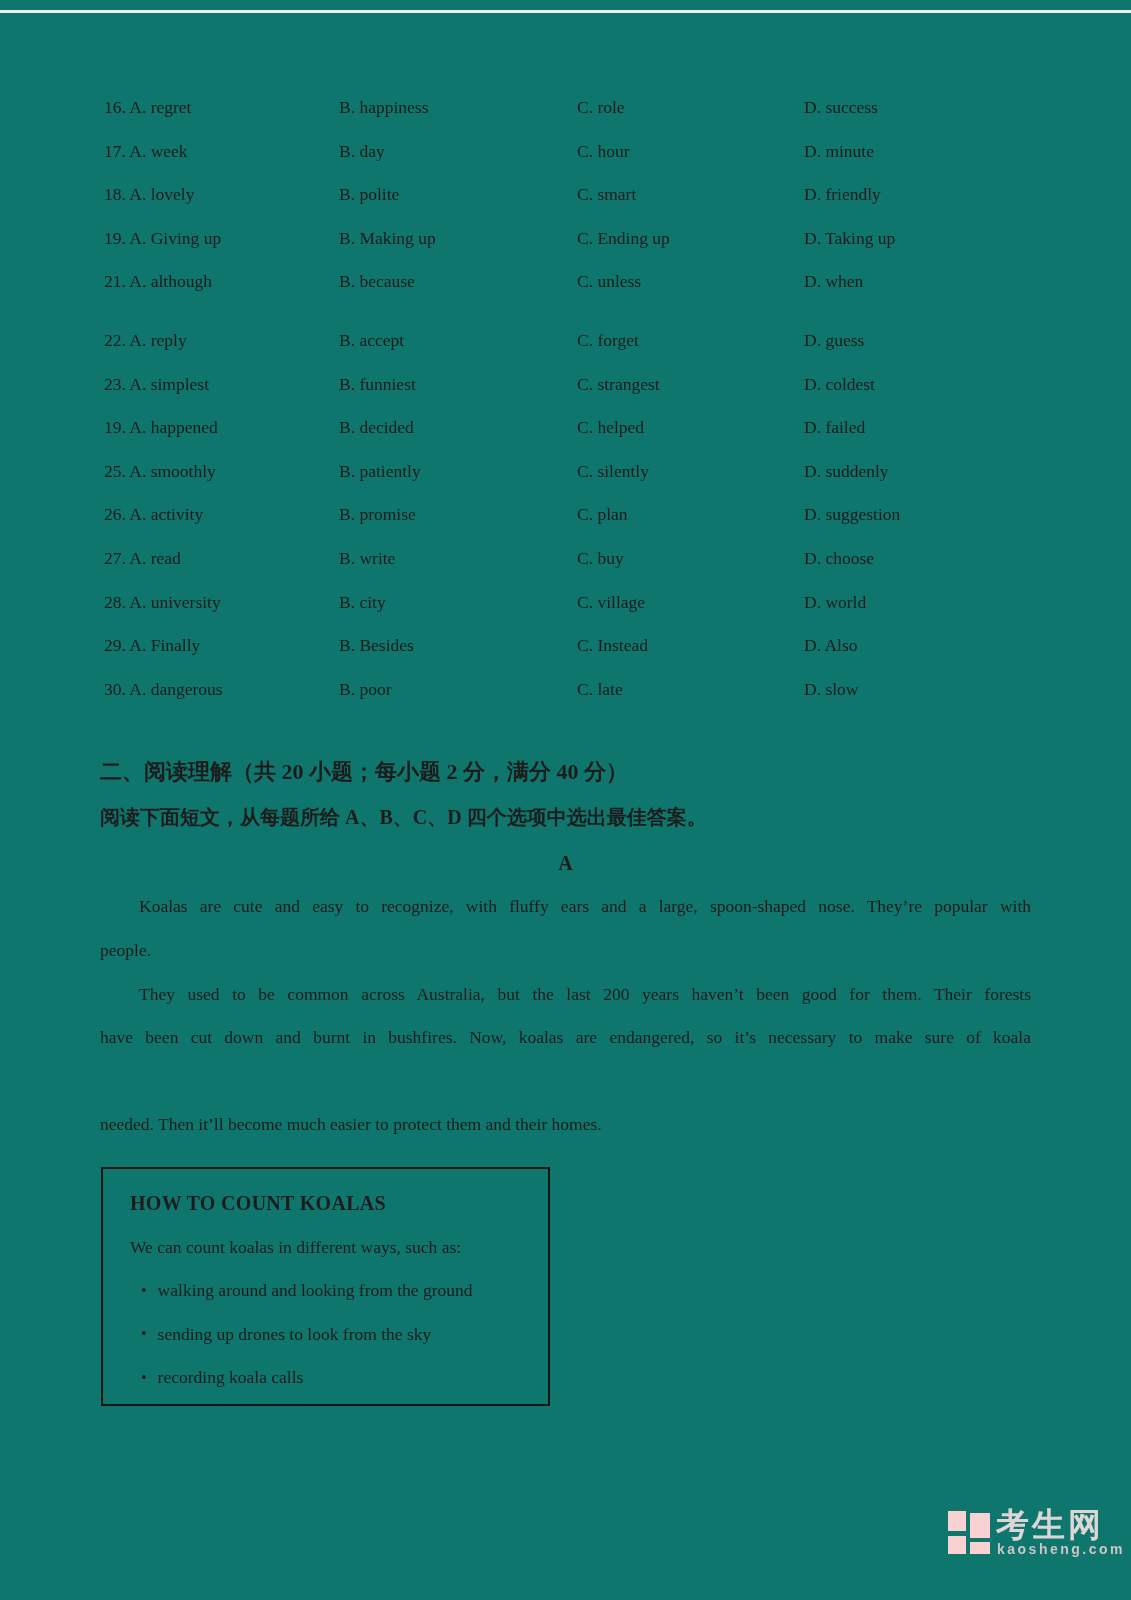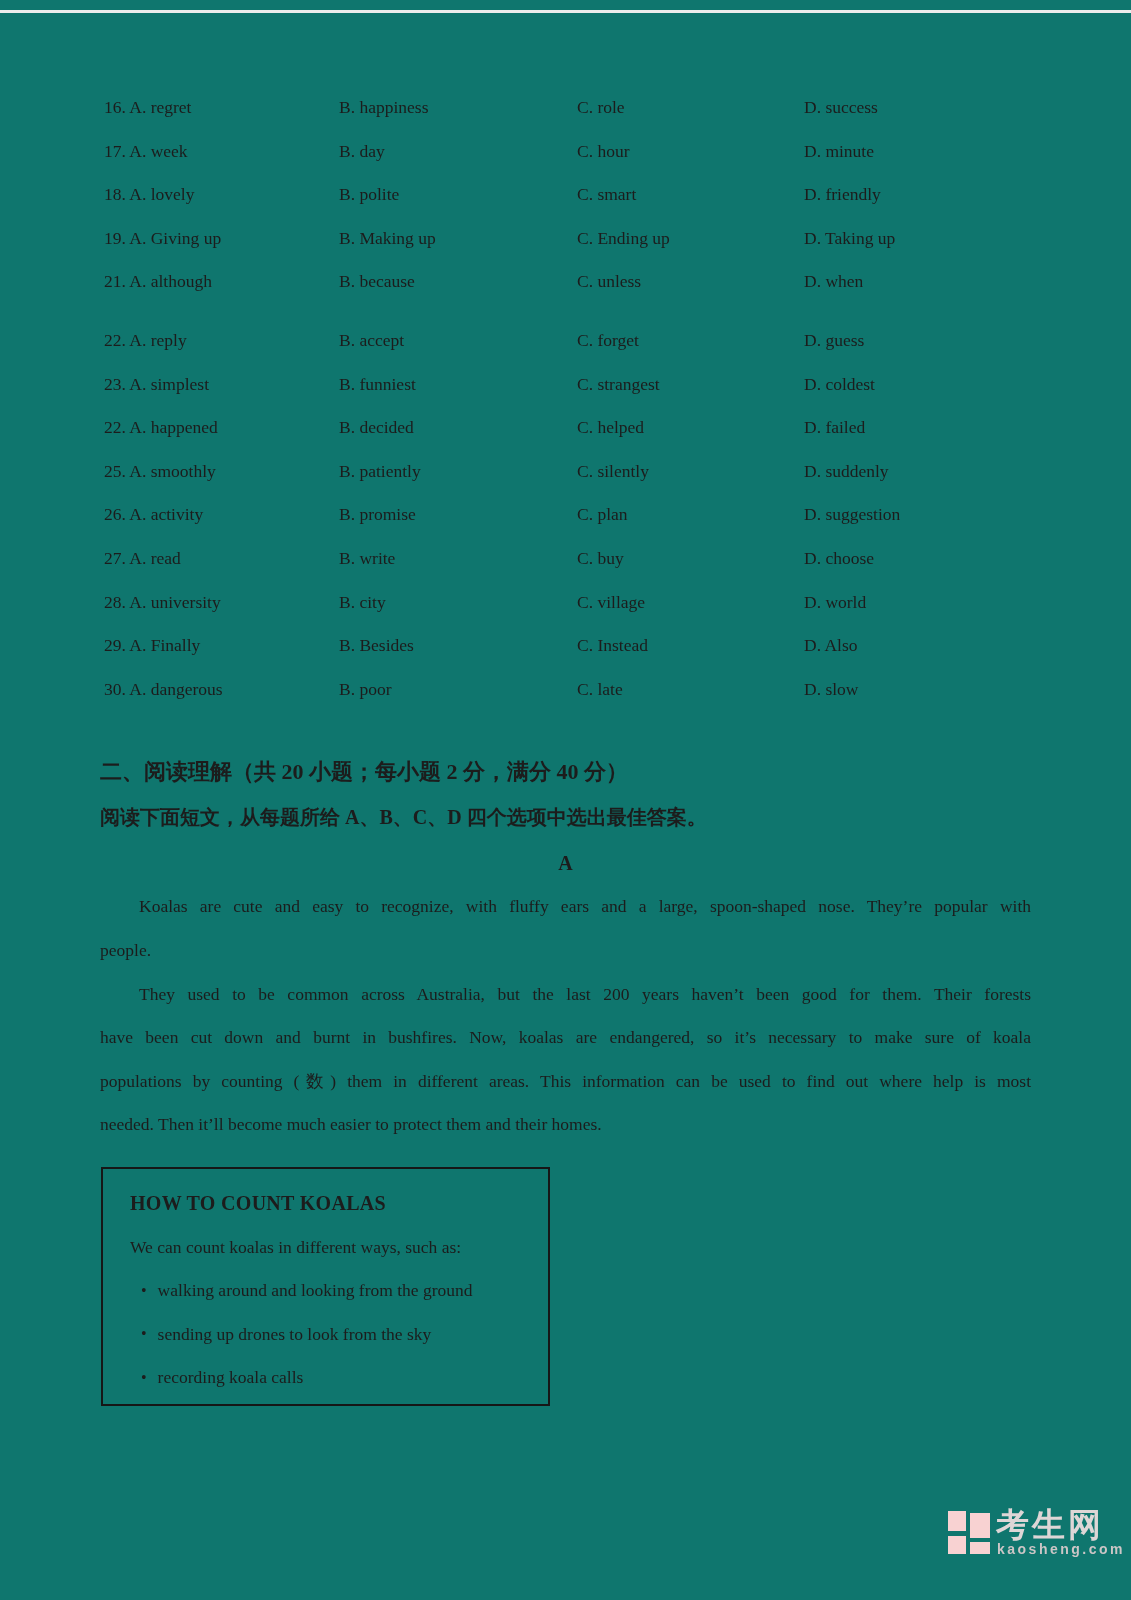--- a/index.html
+++ b/index.html
@@ -97,21 +97,21 @@
       <span class="cell c2">C. forget</span>
       <span class="cell c3">D. guess</span>
     </div>
       <div class="mcq-row">
       <span class="cell c0">23. A. simplest</span>
       <span class="cell c1">B. funniest</span>
       <span class="cell c2">C. strangest</span>
       <span class="cell c3">D. coldest</span>
     </div>
       <div class="mcq-row">
-      <span class="cell c0">22. A. happened</span>
+      <span class="cell c0">19. A. happened</span>
       <span class="cell c1">B. decided</span>
       <span class="cell c2">C. helped</span>
       <span class="cell c3">D. failed</span>
     </div>
       <div class="mcq-row">
       <span class="cell c0">25. A. smoothly</span>
       <span class="cell c1">B. patiently</span>
       <span class="cell c2">C. silently</span>
       <span class="cell c3">D. suddenly</span>
     </div>
@@ -148,21 +148,20 @@
     </div>
 
   <div class="heading1">二、阅读理解（共 20 小题；每小题 2 分，满分 40 分）</div>
   <div class="heading2">阅读下面短文，从每题所给 A、B、C、D 四个选项中选出最佳答案。</div>
   <div class="passage-label">A</div>
 
   <div class="pline pl0 jst ind">Koalas are cute and easy to recognize, with fluffy ears and a large, spoon-shaped nose. They’re popular with</div>
   <div class="pline pl1">people.</div>
   <div class="pline pl2 jst ind">They used to be common across Australia, but the last 200 years haven’t been good for them. Their forests</div>
   <div class="pline pl3 jst">have been cut down and burnt in bushfires. Now, koalas are endangered, so it’s necessary to make sure of koala</div>
-  <div class="pline pl4 jst">populations by counting (数) them in different areas. This information can be used to find out where help is most</div>
   <div class="pline pl5">needed. Then it’ll become much easier to protect them and their homes.</div>
 
   <div class="kbox">
     <div class="bline btitle">HOW TO COUNT KOALAS</div>
     <div class="bline">We can count koalas in different ways, such as:</div>
     <div class="bline bullet">
       <span class="blt">•</span>
       <span>walking around and looking from the ground</span>
     </div>
     <div class="bline bullet">

